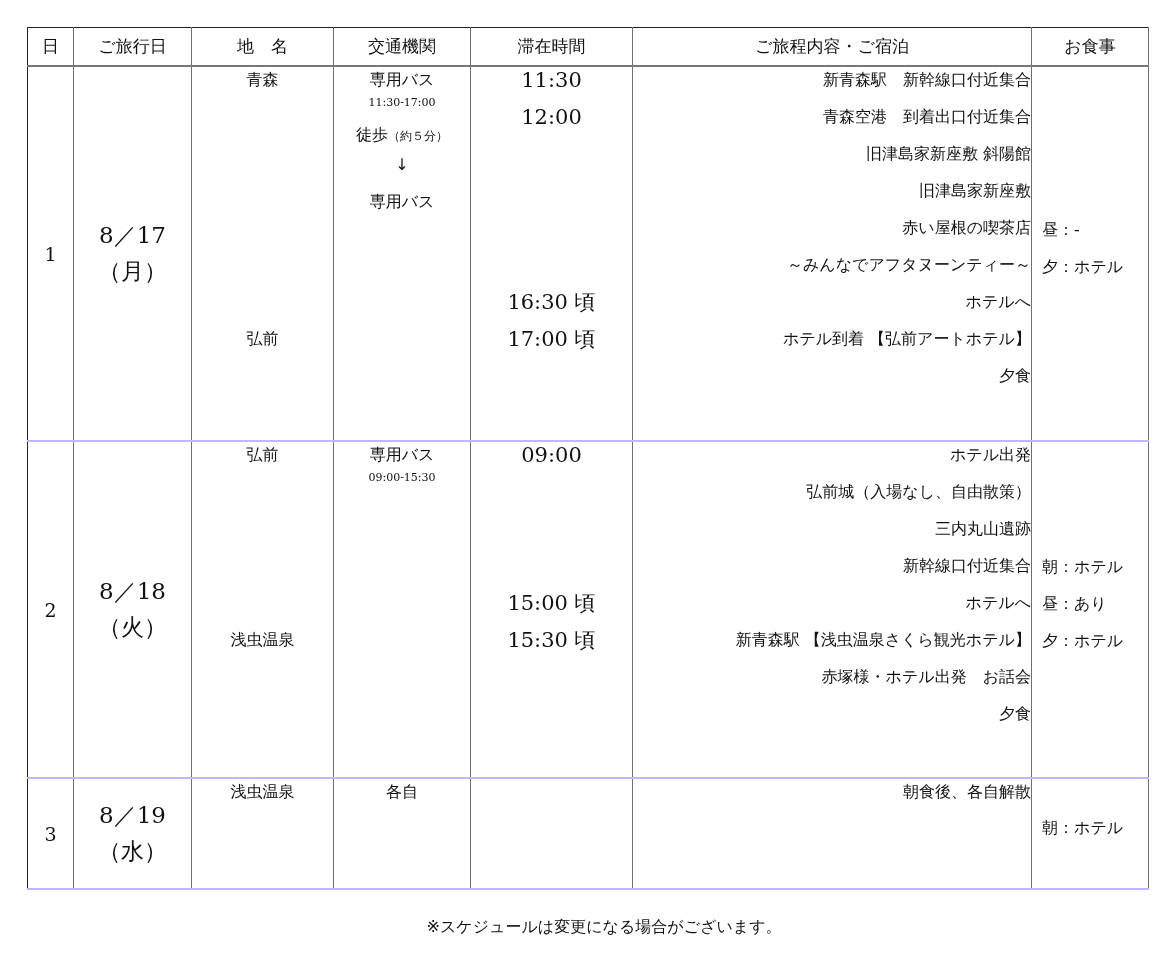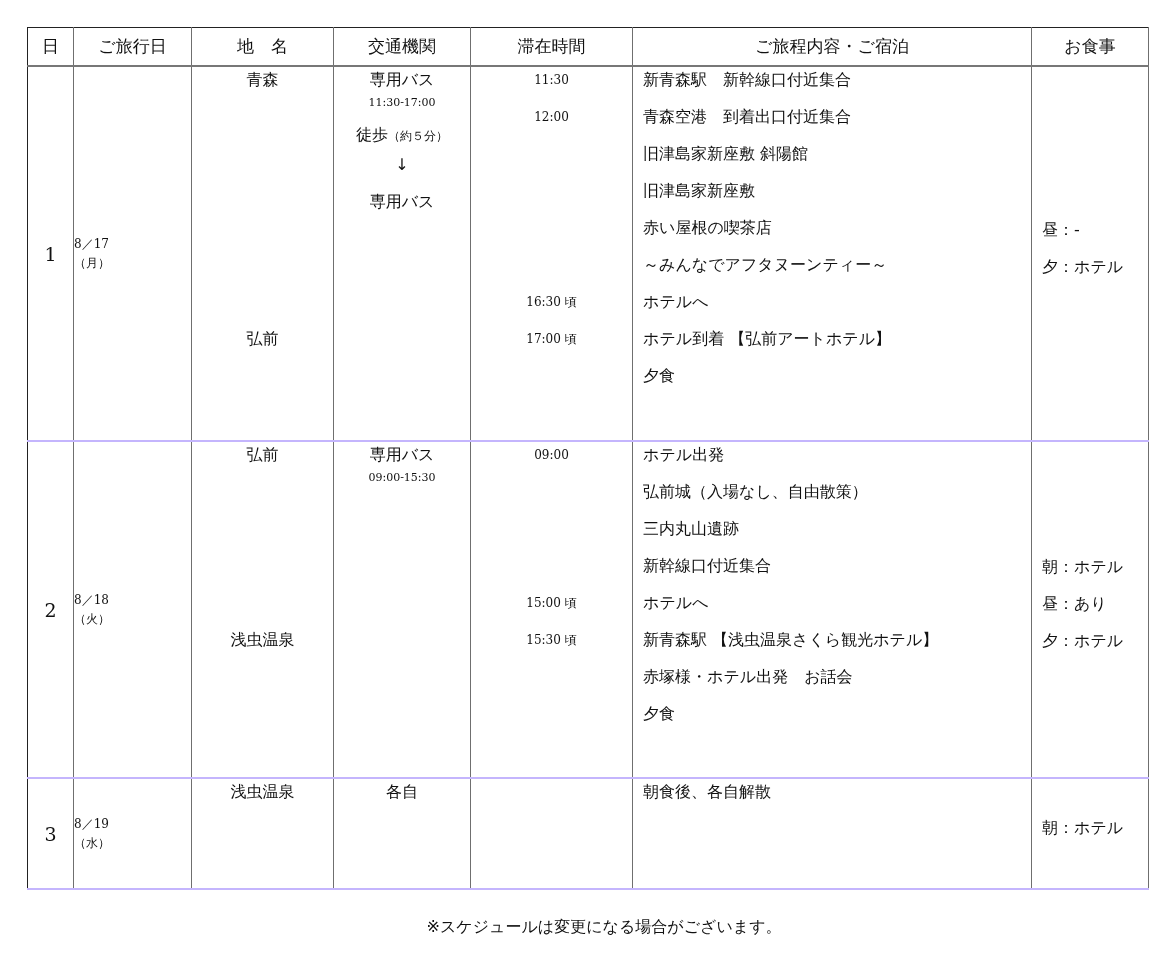--- a/index.html
+++ b/index.html
@@ -40,41 +40,42 @@
   .schedule thead tr th { border-bottom: 2px solid #777; }
   .col-day { border-left: 1.5px solid #222 !important; }
   .schedule tbody tr td { border-bottom: 2px solid #c4b5fd; }
 
   .day-num {
     text-align: center;
     vertical-align: middle !important;
     font-size: 19px;
   }
   .date-cell {
-    text-align: left;
+    text-align: center;
     vertical-align: middle !important;
-    font-size: 12px;
+    font-size: 23px;
     line-height: 1.55;
   }
   .line {
     height: 37px;
     line-height: 26px;
     white-space: nowrap;
   }
   .cell-center { text-align: center; }
   .itin .line {
     padding-left: 10px;
     font-family: "DejaVu Sans", "Liberation Sans", sans-serif;
     font-size: 16px;
+    text-align: right;
   }
   .place .line, .trans .line { font-family: "DejaVu Sans", "Liberation Sans", sans-serif; font-size: 16px; }
   .trans .line.small { height: 22px; line-height: 20px; font-family: "DejaVu Serif", "Liberation Serif", serif; font-size: 11px; }
   .trans .line.walk { height: 37px; line-height: 40px; }
   .walk-note { font-size: 12px; }
-  .time .line { font-size: 12px; }
+  .time .line { font-size: 21px; }
   .meals { vertical-align: middle !important; }
   .meals .line {
     padding-left: 10px;
     font-family: "DejaVu Sans", "Liberation Sans", sans-serif;
     font-size: 16px;
   }
 
   .note {
     position: absolute;
     left: 16px;

